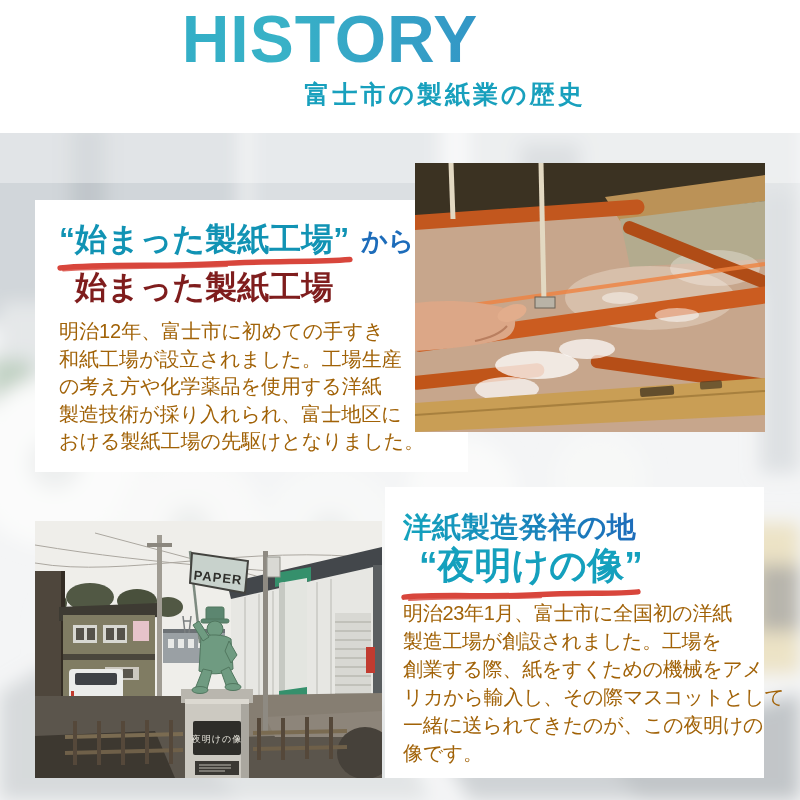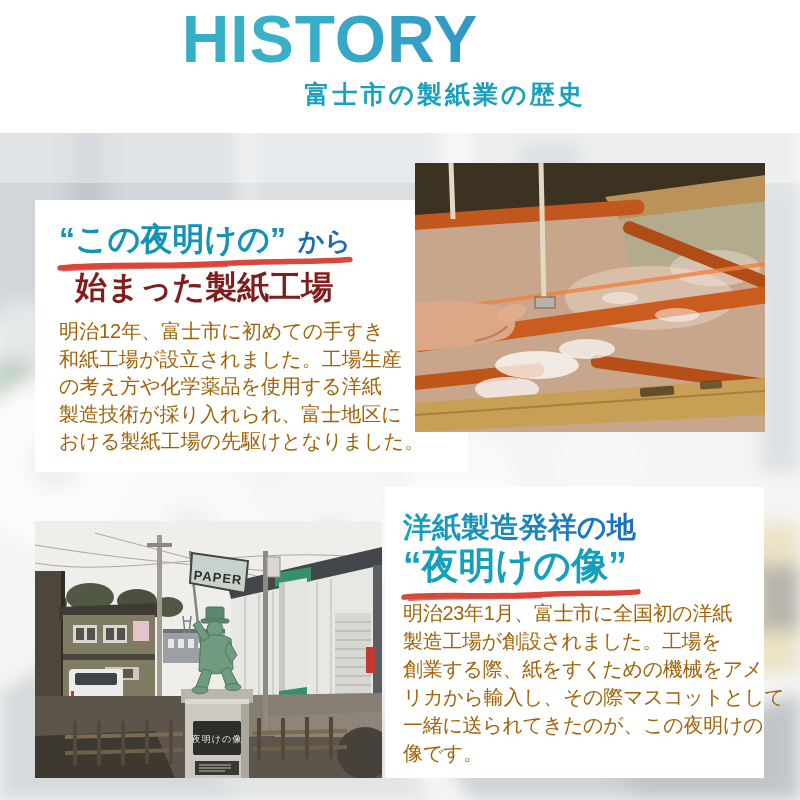--- a/index.html
+++ b/index.html
@@ -26,21 +26,21 @@
   .h-washi-l1{left:24px;top:16px;white-space:nowrap;font-weight:700;line-height:46px;}
   .h-washi-quote{font-size:32px;color:#1193b4;}
   .h-washi-tail{font-size:26px;color:#1d6cba;margin-left:12px;}
   .h-washi-l2{left:40px;top:64px;white-space:nowrap;font-weight:700;font-size:32px;
               line-height:46px;color:#7f1d1d;}
   .u-washi{left:22px;top:58px;transform:rotate(-1.2deg);z-index:-0;}
 
   .h-yoake-l1{left:18px;top:22px;white-space:nowrap;font-weight:700;font-size:29px;line-height:36px;
     background:linear-gradient(90deg,#14a3bd 0%,#1d6cba 100%);
     -webkit-background-clip:text;background-clip:text;color:transparent;-webkit-text-fill-color:transparent;}
-  .h-yoake-l2{left:18px;top:56px;white-space:nowrap;font-weight:700;font-size:37px;line-height:46px;
+  .h-yoake-l2{left:34px;top:56px;white-space:nowrap;font-weight:700;font-size:37px;line-height:46px;
               color:#14a0bd;}
   .u-yoake{left:16px;top:102px;transform:rotate(-0.8deg);}
 
   .body-text{color:#a16207;font-size:20px;font-weight:500;}
   .body-washi{left:24px;top:118px;line-height:27.5px;}
   .body-yoake{left:18px;top:112px;line-height:28px;letter-spacing:-0.3px;}
   .body-text div{white-space:nowrap;}
 
   
   .photo{display:block;}
@@ -125,21 +125,21 @@
     <polygon points="0,240 350,215 350,252 0,269" fill="#c99e55"></polygon>
     <path d="M0,252 L350,228" stroke="#9a7435" stroke-width="2" opacity="0.7"></path>
     <g fill="#4a3a22">
       <rect x="225" y="224" width="34" height="9" rx="2" transform="rotate(-4 240 228)" opacity="0.8"></rect>
       <rect x="285" y="218" width="22" height="8" rx="2" transform="rotate(-4 295 222)" opacity="0.7"></rect>
     </g>
   </svg>
 
   <div class="abs card card-washi">
     <div class="abs h-washi-l1">
-      <span class="h-washi-quote">“この夜明けの”</span><span class="h-washi-tail">から</span>
+      <span class="h-washi-quote">“始まった製紙工場”</span><span class="h-washi-tail">から</span>
     </div>
     <svg class="abs u-washi" width="296" height="12" viewBox="0 0 296 12">
       <path d="M3,7 C45,3.5 110,8 160,6 C210,4 258,6.5 293,4.5" stroke="#d8463c" stroke-width="5.5" fill="none" stroke-linecap="round"></path>
       <path d="M6,9.5 C60,7 120,10 170,8.5" stroke="#d8463c" stroke-width="2" fill="none" opacity="0.8" stroke-linecap="round"></path>
     </svg>
     <div class="abs h-washi-l2">始まった製紙工場</div>
     <div class="abs body-text body-washi">
       <div>明治12年、富士市に初めての手すき</div>
       <div>和紙工場が設立されました。工場生産</div>
       <div>の考え方や化学薬品を使用する洋紙</div>

